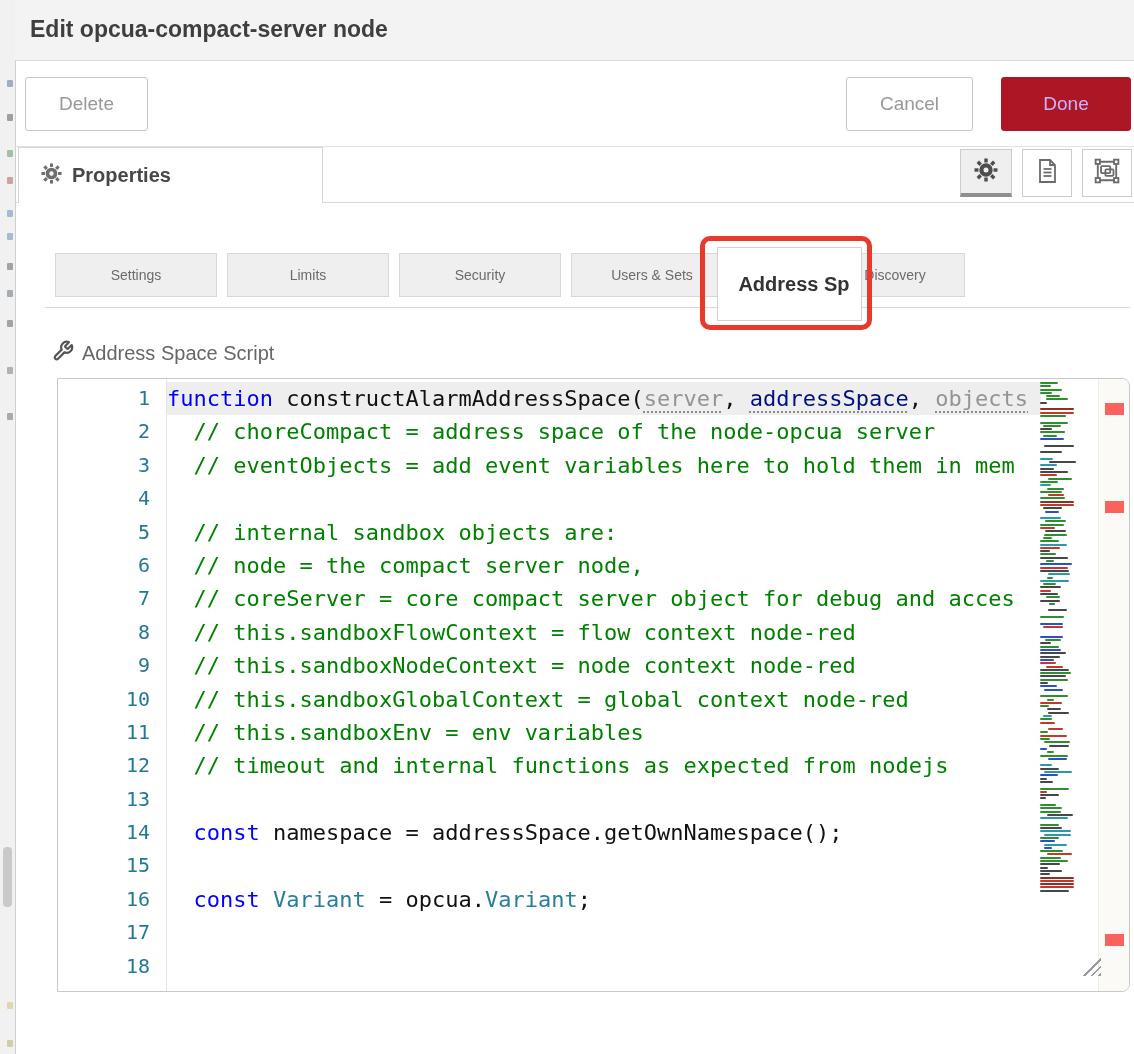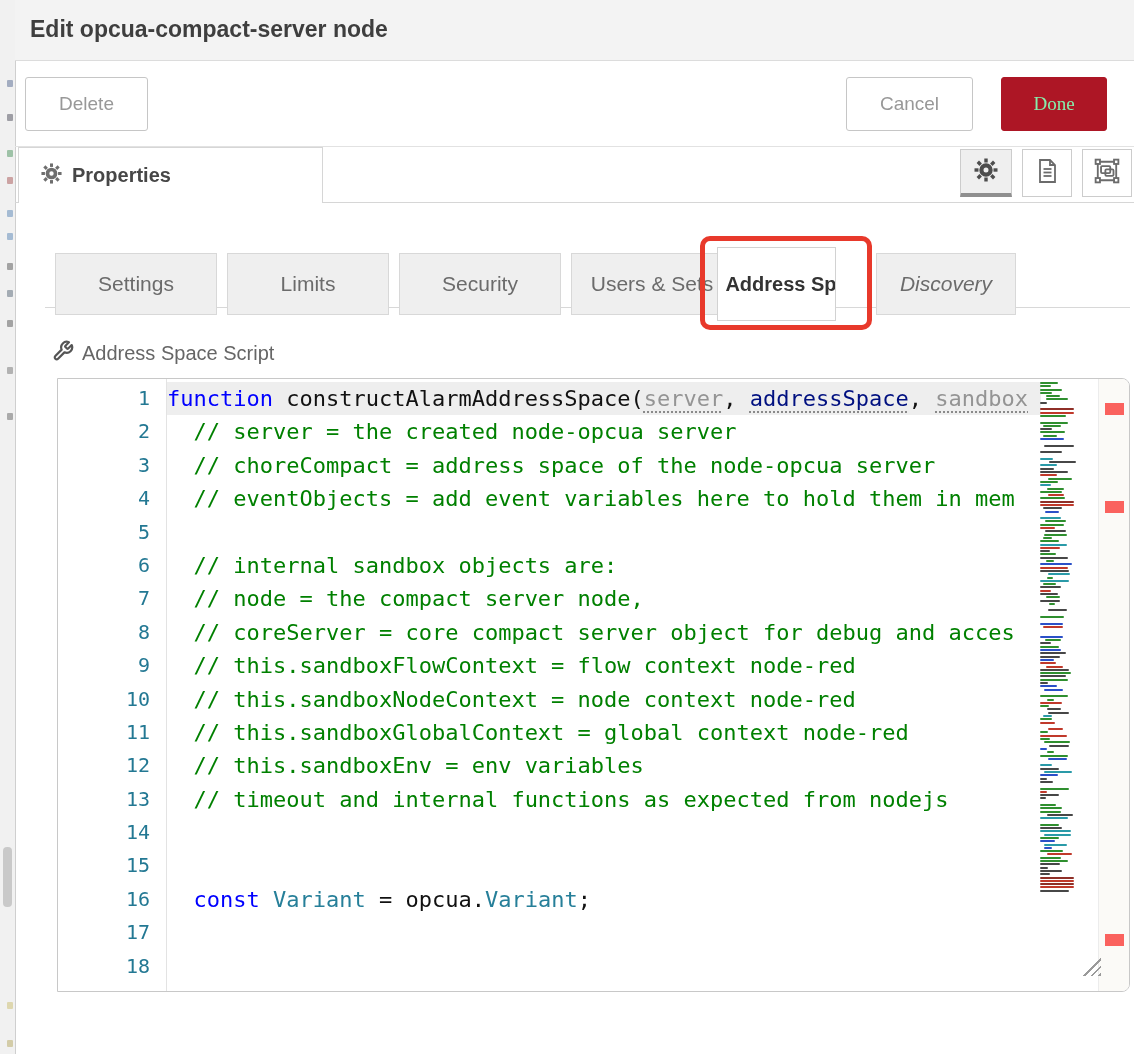--- a/index.html
+++ b/index.html
@@ -18,39 +18,39 @@
   
   .hdr{left:15px;top:0;width:1119px;height:60px;background:#f3f3f3;border-bottom:1px solid #dcdcdc;}
   .hdr-title{left:30px;top:16px;font-size:23px;font-weight:bold;color:#3e3e3e;}
 
   
   .btn{position:absolute;top:77px;height:54px;border-radius:3px;font-size:19px;
        display:flex;align-items:center;justify-content:center;cursor:pointer;box-sizing:border-box;}
   .btn-plain{background:#ffffff;border:1px solid #c6c6c6;color:#989898;}
   .btn-delete{left:25px;width:123px;}
   .btn-cancel{left:846px;width:127px;}
-  .btn-done{left:1001px;width:106px;background:#ad1625;border:1px solid #ad1625;color:#86efac;font-family:Liberation Serif, serif;}
+  .btn-done{left:1001px;width:130px;background:#ad1625;border:1px solid #ad1625;color:#c4b5fd;}
   .toolbar-line{left:15px;top:146px;width:1119px;height:1px;background:#e2e2e2;}
 
   
   .prop-line{left:15px;top:202px;width:1119px;height:1px;background:#d6d6d6;}
   .prop-tab{left:18px;top:147px;width:305px;height:56px;background:#ffffff;
             border:1px solid #d6d6d6;border-bottom:none;box-sizing:border-box;
             display:flex;align-items:center;z-index:2;}
   .prop-tab .ic{margin-left:22px;color:#6e6e6e;}
   .prop-tab .lbl{margin-left:10px;font-size:20px;font-weight:bold;color:#474747;}
 
   .hicon-btn{position:absolute;top:149px;height:48px;background:#ffffff;border:1px solid #cccccc;
              box-sizing:border-box;display:flex;align-items:center;justify-content:center;
              color:#6b6b6b;cursor:pointer;z-index:2;}
   .hicon-active{background:#efefef;border-bottom:4px solid #8f8f8f;color:#4d4d4d;}
 
   
-  .subtab{position:absolute;top:253px;height:62px;background:#efefef;border:1px solid #d8d8d8;
-          box-sizing:border-box;color:#6b6b6b;font-size:21px;display:flex;align-items:center;
+  .subtab{position:absolute;top:253px;height:44px;background:#efefef;border:1px solid #d8d8d8;
+          box-sizing:border-box;color:#6b6b6b;font-size:14px;display:flex;align-items:center;
           justify-content:center;overflow:hidden;white-space:nowrap;z-index:1;cursor:pointer;}
   .subtab-line{left:45px;top:307px;width:1085px;height:1px;background:#d8d8d8;z-index:0;}
   .subtab-active{top:247px;height:74px;background:#ffffff;border:1px solid #d2d2d2;
                  font-weight:bold;color:#333333;font-size:20px;z-index:2;}
   .annotation{left:700px;top:236px;width:172px;height:94px;border:5px solid #e8392b;
               border-radius:10px;z-index:3;pointer-events:none;box-sizing:border-box;}
 
   
   .section-label{left:52px;top:340px;display:flex;align-items:center;color:#5a5a5a;}
   .section-label .txt{font-size:20px;margin-left:8px;color:#666666;}
@@ -171,22 +171,22 @@
       <rect x="10.5" y="10.5" width="7.5" height="6" rx="1"></rect>
     </svg>
   </span>
 </div>
 
 <div class="abs subtab-line"></div>
 <div class="subtab" style="left:55px;width:162px;">Settings</div>
 <div class="subtab" style="left:227px;width:162px;">Limits</div>
 <div class="subtab" style="left:399px;width:162px;text-align:right;">Security</div>
 <div class="subtab" style="left:571px;width:162px;">Users &amp; Sets</div>
-<div class="subtab subtab-active" style="left:717px;width:119px;padding-left:9px;">Address Sp</div>
-<div class="subtab" style="left:876px;width:140px;font-style:italic;">Discovery</div>
+<div class="subtab subtab-active" style="left:717px;width:145px;padding-left:9px;">Address Sp</div>
+<div class="subtab" style="left:825px;width:140px;">Discovery</div>
 <div class="abs annotation"></div>
 
 <div class="abs section-label">
   <span style="color:#555555;">
     <svg width="22" height="22" viewBox="0 0 24 24" fill="none" stroke="currentColor" stroke-width="2.4" stroke-linejoin="round">
       <path d="M14.7 6.3a1 1 0 0 0 0 1.4l1.6 1.6a1 1 0 0 0 1.4 0l3.77-3.77a6 6 0 0 1-7.94 7.94l-6.91 6.91a2.12 2.12 0 0 1-3-3l6.91-6.91a6 6 0 0 1 7.94-7.94l-3.76 3.76z"></path>
     </svg>
   </span>
   <span class="txt">Address Space Script</span>
 </div>
@@ -209,34 +209,34 @@
       <div class="gnum">13</div>
       <div class="gnum">14</div>
       <div class="gnum">15</div>
       <div class="gnum">16</div>
       <div class="gnum">17</div>
       <div class="gnum">18</div>
       <div class="gnum">19</div>
     </div>
   <div class="gutter-border"></div>
   <div class="code" id="codeArea">
-      <div class="cline"><span class="tok-k">function</span><span> constructAlarmAddressSpace(</span><span class="tok-pu">server</span><span>, </span><span class="tok-pd">addressSpace</span><span>, </span><span class="tok-pu">sandbox</span></div>
-      <div class="cline">  <span class="tok-c">// server = the created node-opcua server</span></div>
+      <div class="cline"><span class="tok-k">function</span><span> constructAlarmAddressSpace(</span><span class="tok-pu">server</span><span>, </span><span class="tok-pd">addressSpace</span><span>, </span><span class="tok-pu">objects</span></div>
       <div class="cline">  <span class="tok-c">// choreCompact = address space of the node-opcua server</span></div>
       <div class="cline">  <span class="tok-c">// eventObjects = add event variables here to hold them in mem</span></div>
       <div class="cline"></div>
       <div class="cline">  <span class="tok-c">// internal sandbox objects are:</span></div>
       <div class="cline">  <span class="tok-c">// node = the compact server node,</span></div>
       <div class="cline">  <span class="tok-c">// coreServer = core compact server object for debug and acces</span></div>
       <div class="cline">  <span class="tok-c">// this.sandboxFlowContext = flow context node-red</span></div>
       <div class="cline">  <span class="tok-c">// this.sandboxNodeContext = node context node-red</span></div>
       <div class="cline">  <span class="tok-c">// this.sandboxGlobalContext = global context node-red</span></div>
       <div class="cline">  <span class="tok-c">// this.sandboxEnv = env variables</span></div>
       <div class="cline">  <span class="tok-c">// timeout and internal functions as expected from nodejs</span></div>
       <div class="cline"></div>
+      <div class="cline">  <span class="tok-k">const</span><span> namespace = addressSpace.getOwnNamespace();</span></div>
       <div class="cline"></div>
       <div class="cline">  <span class="tok-k">const</span><span> </span><span class="tok-t">Variant</span><span> = opcua.</span><span class="tok-t">Variant</span><span>;</span></div>
     </div>
   <div class="ruler"></div>
   <div class="minimap" id="minimap">
       <div class="mrow" style="height: 2px; margin-bottom: 1.3px; background: rgb(47, 143, 47); width: 17.6556px; margin-left: 0px;"></div>
       <div class="mrow" style="height: 2px; margin-bottom: 1.3px; background: rgb(47, 143, 47); width: 10.5452px; margin-left: 0px;"></div>
       <div class="mrow" style="height: 2px; margin-bottom: 1.3px; background: rgb(47, 143, 47); width: 22.2434px; margin-left: 0px;"></div>
       <div class="mrow" style="height: 2px; margin-bottom: 1.3px; background: rgb(47, 143, 47); width: 12.498px; margin-left: 0px;"></div>
       <div class="mrow" style="height: 2px; margin-bottom: 1.3px; background: rgb(47, 143, 47); width: 13.982px; margin-left: 6.00438px;"></div>

